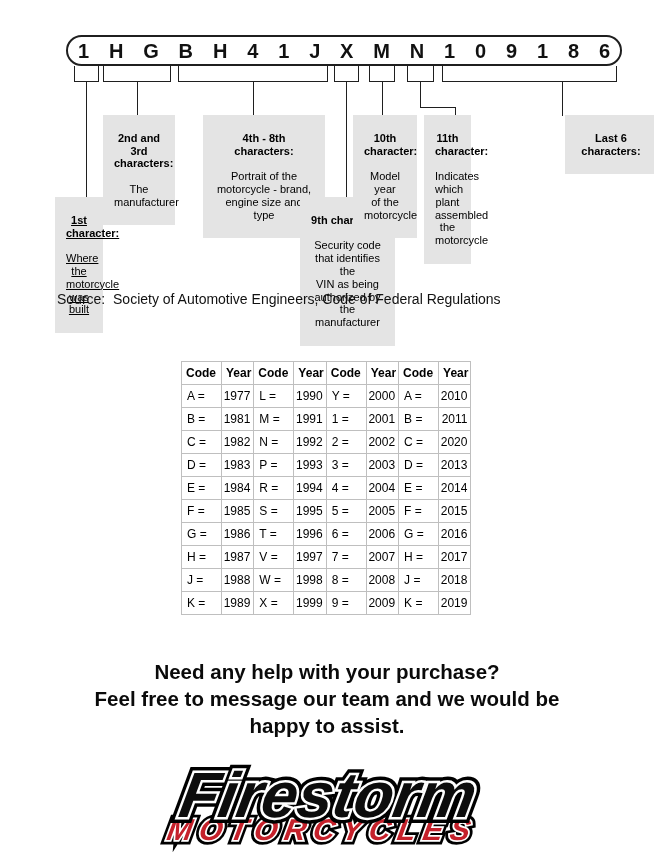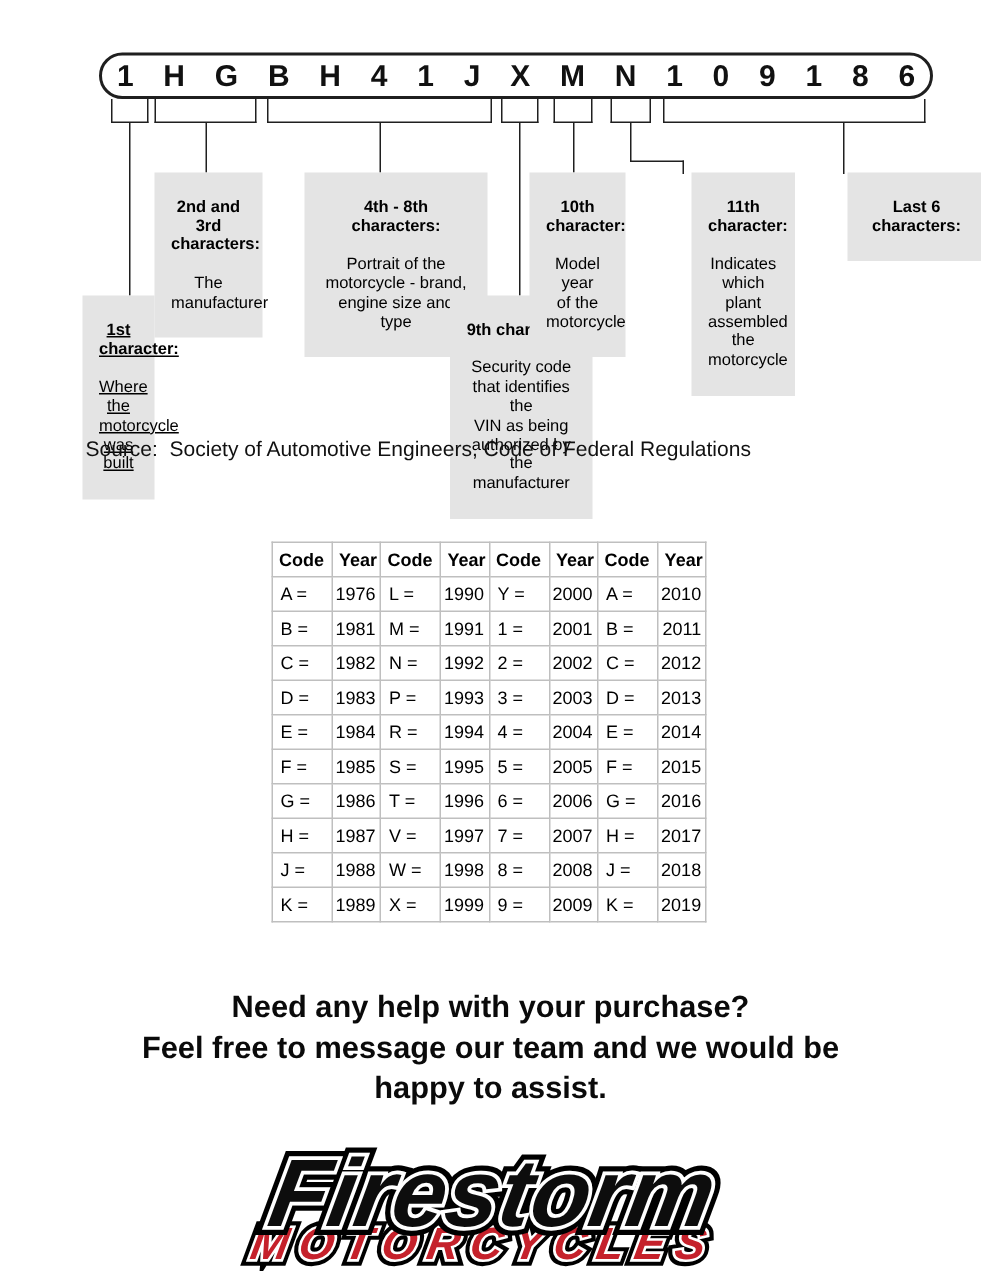--- a/index.html
+++ b/index.html
@@ -225,21 +225,21 @@
 authorized by the
 manufacturer</div>
     </div>
     <div class="ann" style="left:353px; top:115px; width:64px;">
       <div class="ann-title">10th
 character:</div>
       <div class="ann-desc">Model year
 of the
 motorcycle</div>
     </div>
-    <div class="ann" style="left:424px; top:115px; width:69px;margin-left:37px;">
+    <div class="ann" style="left:424px; top:115px; width:47px;">
       <div class="ann-title">11th
 character:</div>
       <div class="ann-desc">Indicates
 which plant
 assembled
 the
 motorcycle</div>
     </div>
     <div class="ann" style="left:517px; top:115px; width:92px;margin-left:48px;">
       <div class="ann-title">Last 6
@@ -268,21 +268,21 @@
           <th>Year</th>
           <th>Code</th>
           <th>Year</th>
           <th>Code</th>
           <th>Year</th>
         </tr>
     </thead>
     <tbody>
         <tr>
           <td class="code">A =</td>
-          <td class="year">1976</td>
+          <td class="year">1977</td>
           <td class="code">L =</td>
           <td class="year">1990</td>
           <td class="code">Y =</td>
           <td class="year">2000</td>
           <td class="code">A =</td>
           <td class="year">2010</td>
         </tr>
         <tr>
           <td class="code">B =</td>
           <td class="year">1981</td>
@@ -294,21 +294,21 @@
           <td class="year">2011</td>
         </tr>
         <tr>
           <td class="code">C =</td>
           <td class="year">1982</td>
           <td class="code">N =</td>
           <td class="year">1992</td>
           <td class="code">2 =</td>
           <td class="year">2002</td>
           <td class="code">C =</td>
-          <td class="year">2012</td>
+          <td class="year">2020</td>
         </tr>
         <tr>
           <td class="code">D =</td>
           <td class="year">1983</td>
           <td class="code">P =</td>
           <td class="year">1993</td>
           <td class="code">3 =</td>
           <td class="year">2003</td>
           <td class="code">D =</td>
           <td class="year">2013</td>

